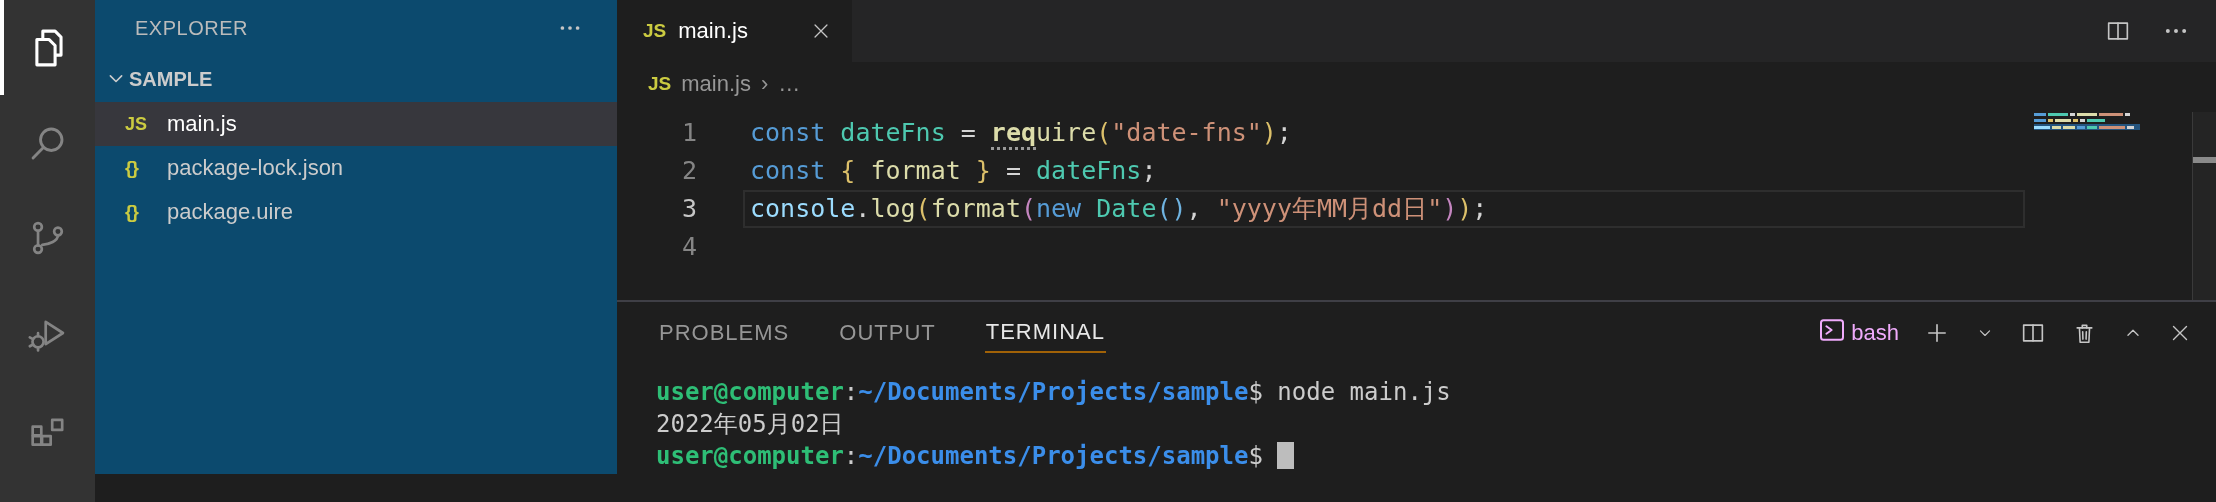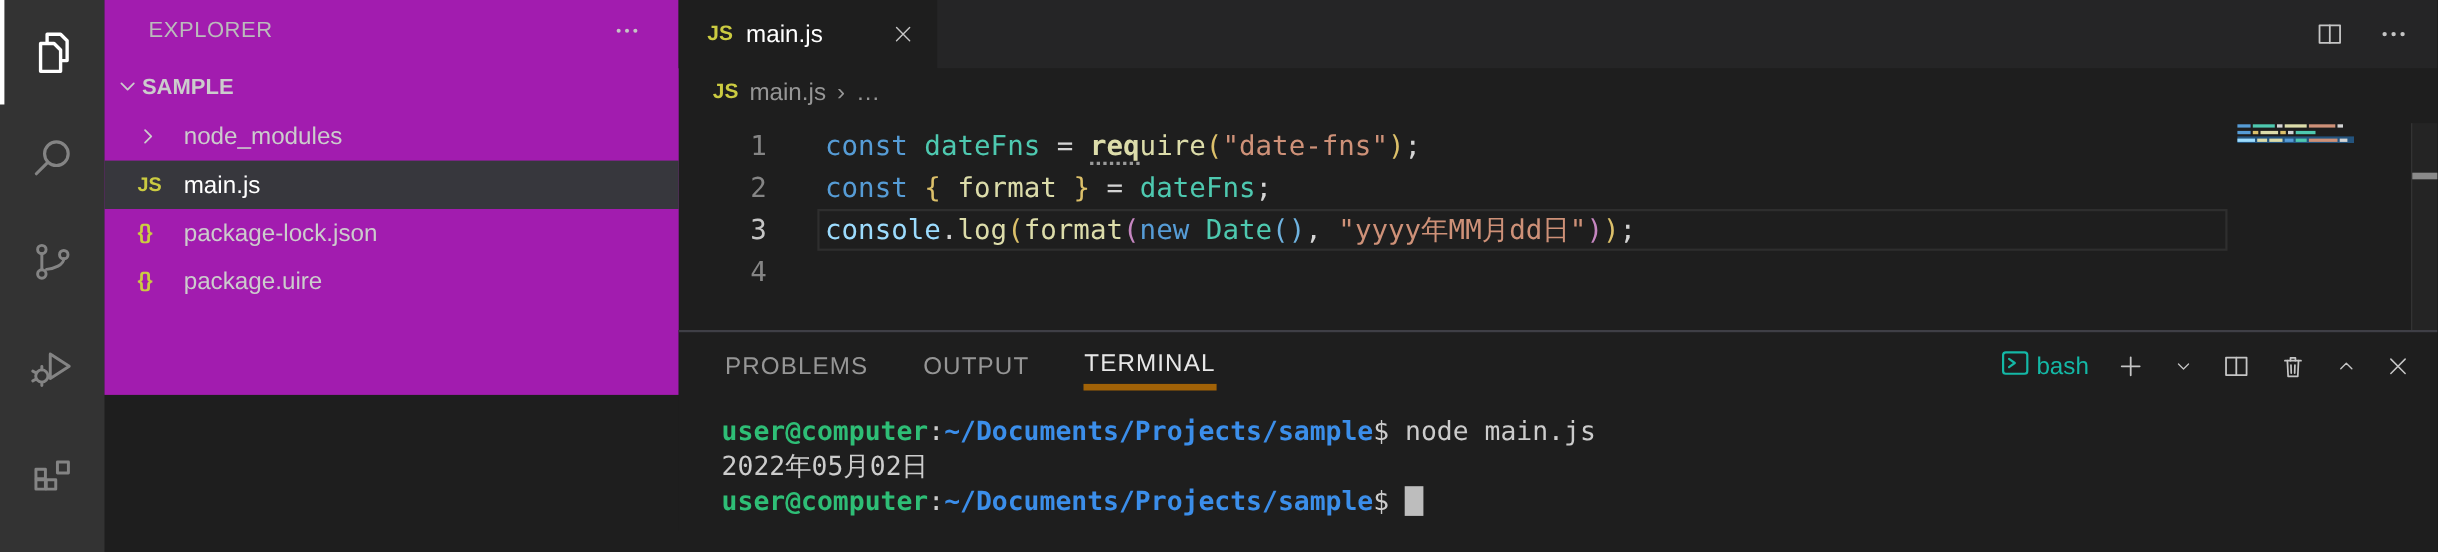--- a/index.html
+++ b/index.html
@@ -6,21 +6,21 @@
   #root{position:relative;width:2216px;height:502px;background:#1e1e1e;}
 
   
   .abar{position:absolute;left:0;top:0;width:95px;height:502px;background:#333333;}
   .ab-item{position:relative;height:95px;display:flex;align-items:center;justify-content:center;color:#848484;cursor:pointer;}
   .ab-item.active{color:#ffffff;}
   .ab-item.active::before{content:"";position:absolute;left:0;top:0;width:4px;height:95px;background:#ffffff;}
   .ab-item svg{width:46px;height:46px;display:block;}
 
   
-  .sidebar{position:absolute;left:95px;top:0;width:522px;height:359px;background:#a21caf;color:#cccccc;}
+  .sidebar{position:absolute;left:95px;top:0;width:522px;height:474px;background:#0c4a6e;color:#cccccc;}
   .sb-header{position:relative;height:56px;display:flex;align-items:center;padding-left:40px;font-size:20px;color:#bbbbbb;letter-spacing:.5px;}
   .sb-more{position:absolute;right:34px;top:15px;color:#c5c5c5;cursor:pointer;}
   .sb-more svg{width:26px;height:26px;display:block;}
   .section-row{height:46px;display:flex;align-items:center;padding-left:8px;font-weight:bold;font-size:20px;color:#cccccc;cursor:pointer;}
   .section-row .chev{width:26px;display:flex;justify-content:center;color:#cccccc;}
   .section-row .chev svg{width:20px;height:20px;}
   .ex-row{height:44px;display:flex;align-items:center;padding-left:30px;font-size:22px;color:#cccccc;cursor:pointer;}
   .ex-row.selected{background:var(--c-selbg);color:#ffffff;}
   .twistie{width:34px;flex:none;display:flex;align-items:center;color:#cccccc;}
   .twistie svg{width:20px;height:20px;}
@@ -62,23 +62,23 @@
   .mm-row.bar{height:6px;width:106px;background:var(--c-mmbar);}
   .mm-seg{height:3px;margin-right:2px;flex:none;}
   .ovr-line{position:absolute;left:2192px;top:112px;width:1px;height:188px;background:#3a3a3a;}
   .sbv{position:absolute;left:2193px;top:112px;width:23px;height:188px;background:rgba(121,121,121,0.08);cursor:pointer;}
   .sb-mark{position:absolute;left:0;top:45px;width:23px;height:6px;background:#8a8a8a;}
 
   
   .panel{position:absolute;left:617px;top:300px;width:1599px;height:182px;border-top:2px solid #3f3f46;box-sizing:border-box;background:#1e1e1e;}
   .p-header{position:relative;height:62px;display:flex;align-items:center;padding-left:41px;gap:48px;}
   .p-tab{font-size:22px;letter-spacing:1px;color:#969696;padding:6px 1px 6px;cursor:pointer;}
-  .p-tab.active{color:#e7e7e7;border-bottom:6px solid #a16207;}
+  .p-tab.active{color:#e7e7e7;border-bottom:2px solid #a16207;}
   .p-toolbar{position:absolute;right:24px;top:0;height:62px;display:flex;align-items:center;gap:24px;color:#c5c5c5;}
-  .shell{display:flex;align-items:center;gap:4px;font-size:22px;color:#14b8a6;cursor:pointer;}
+  .shell{display:flex;align-items:center;gap:4px;font-size:22px;color:#f0abfc;cursor:pointer;}
   .tb-btn{display:flex;cursor:pointer;}
   .ic-30 svg{width:30px;height:30px;} .ic-28 svg{width:28px;height:28px;} .ic-27 svg{width:27px;height:27px;}
   .ic-24 svg{width:24px;height:24px;} .ic-22 svg{width:22px;height:22px;} .ic-20 svg{width:20px;height:20px;}
 
   .term{position:absolute;left:617px;top:364px;width:1599px;height:138px;box-sizing:border-box;padding:12px 0 0 39px;
         font-family:"DejaVu Sans Mono",monospace;font-size:24px;line-height:32px;color:#cccccc;}
   .t-line{height:32px;white-space:pre;}
   .tgreen{color:var(--c-tgreen);font-weight:bold;}
   .tblue{color:var(--c-tblue);font-weight:bold;}
   .tpl{color:#cccccc;}
@@ -151,28 +151,20 @@
     </div>
     <div class="section-row">
       <span class="chev" id="section-chev">
           <svg viewBox="0 0 16 16" fill="none" stroke="currentColor" stroke-width="1.3" stroke-linecap="round" stroke-linejoin="round">
             <path d="M3.5 5.5l4.5 4.5 4.5-4.5"></path>
           </svg>
         </span>
       <span>SAMPLE</span>
     </div>
     <div id="ex-files">
-        <div class="ex-row">
-          <span class="twistie">
-            <svg viewBox="0 0 16 16" fill="none" stroke="currentColor" stroke-width="1.3" stroke-linecap="round" stroke-linejoin="round">
-              <path d="M5.5 3.5L10 8l-4.5 4.5"></path>
-            </svg>
-          </span>
-          <span class="ex-label">node_modules</span>
-        </div>
         <div class="ex-row selected">
           <span class="twistie">
             <span class="badge-js">JS</span>
           </span>
           <span class="ex-label">main.js</span>
         </div>
         <div class="ex-row">
           <span class="twistie">
             <span class="badge-br">{}</span>
           </span>

